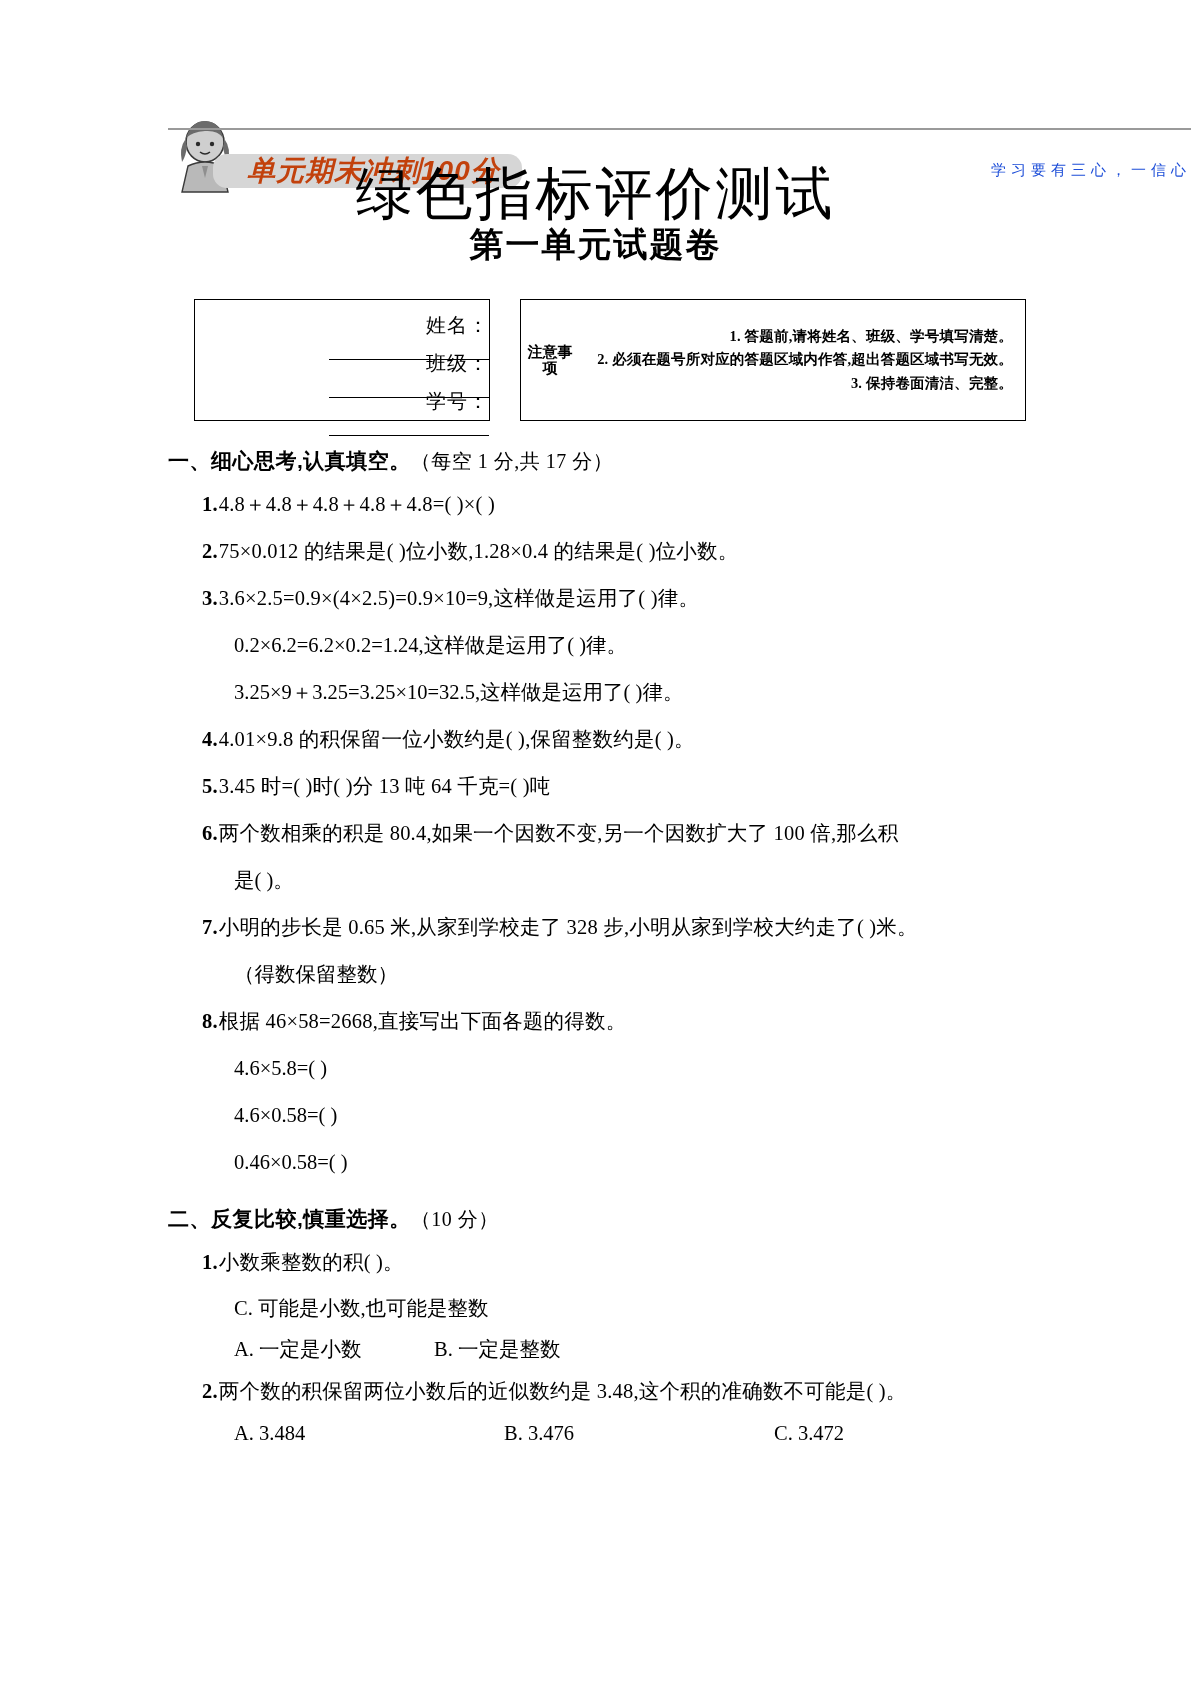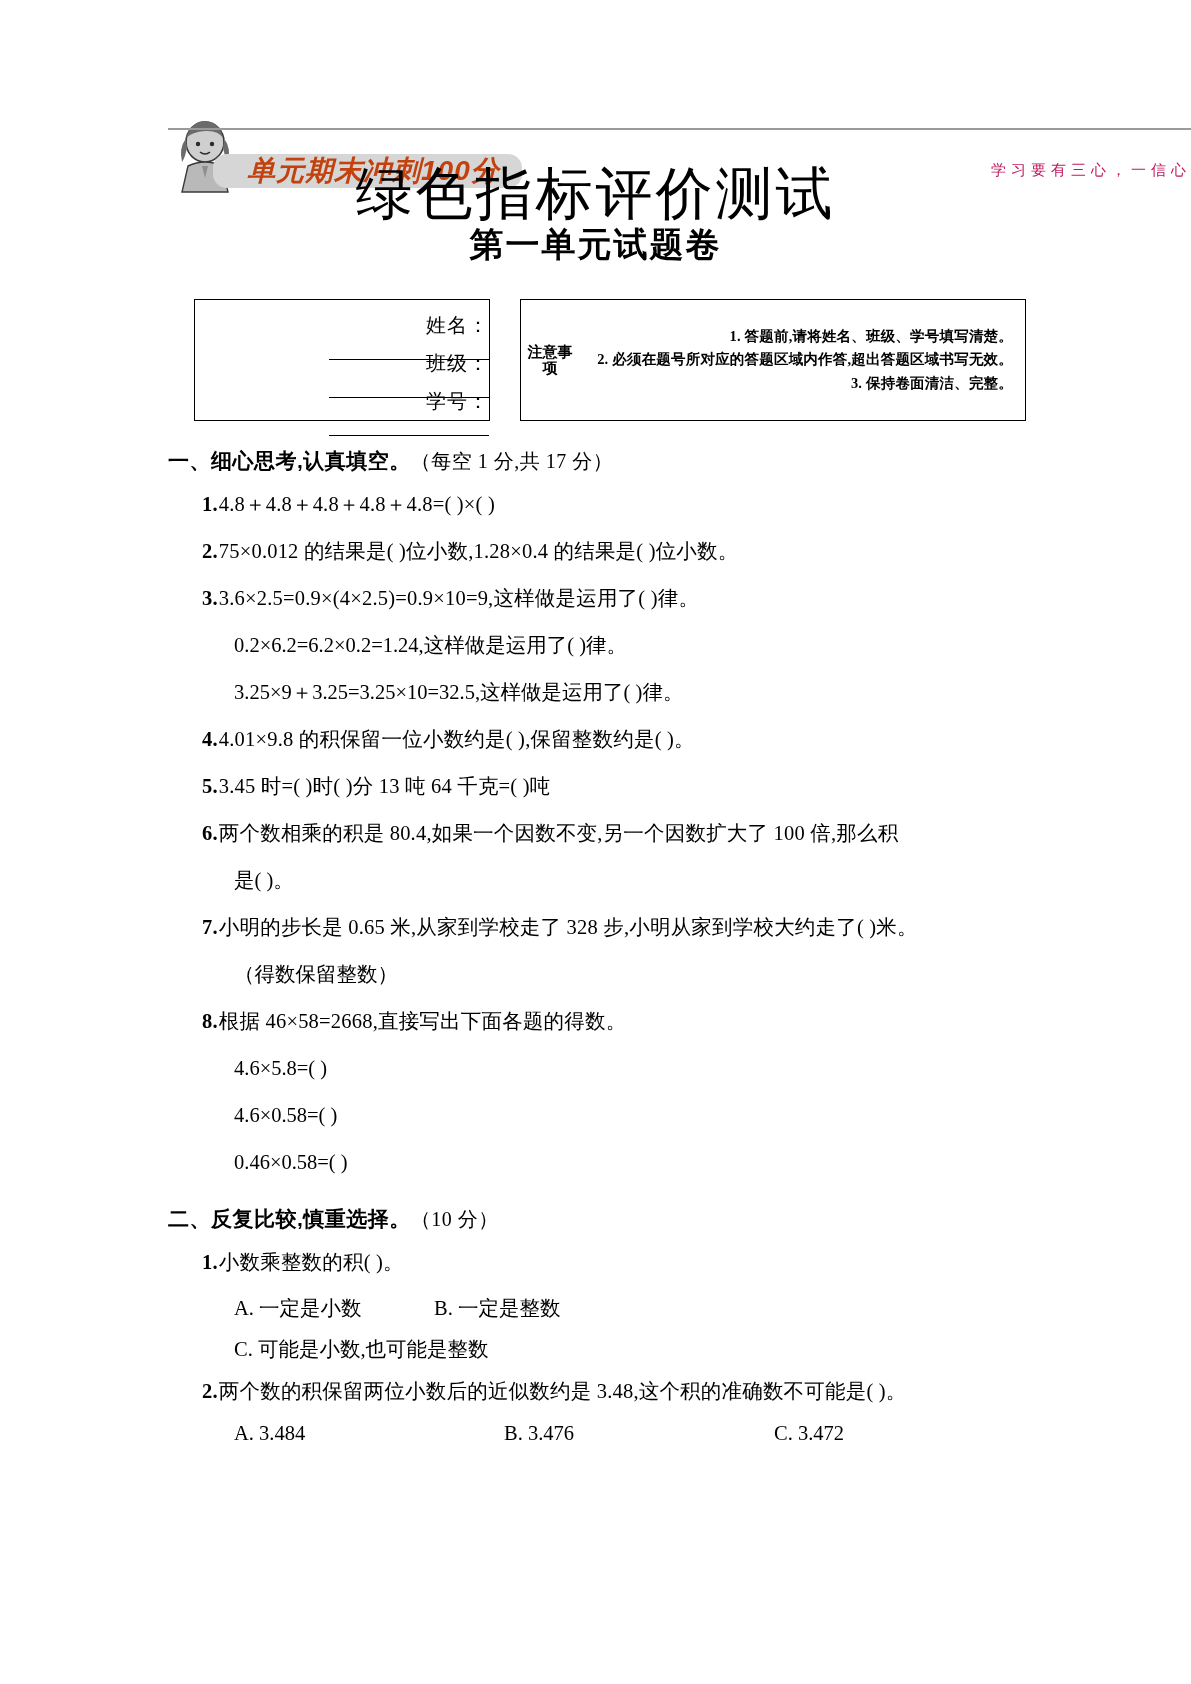--- a/index.html
+++ b/index.html
@@ -27,21 +27,21 @@
   .banner-text{
     font-family:"Liberation Sans","DejaVu Sans",sans-serif;
     font-weight:bold;font-style:italic;
     font-size:28px;letter-spacing:1px;color:#c2410c;
     white-space:nowrap;
   }
   .mascot{position:absolute;left:172px;top:60px;width:66px;height:76px;}
   .watermark{
     position:absolute;right:0px;top:103px;
     font-family:"Liberation Sans","DejaVu Sans",sans-serif;
-    font-size:15px;color:#be185d;letter-spacing:5px;white-space:nowrap;
+    font-size:15px;color:#1d4ed8;letter-spacing:5px;white-space:nowrap;
   }
 
   
   .title-main{
     position:absolute;left:0;top:156px;width:1191px;
     text-align:center;font-size:57px;font-weight:normal;
     letter-spacing:3px;
     font-family:"Liberation Serif","DejaVu Serif",serif;
   }
   .title-sub{
@@ -208,25 +208,25 @@
     <div class="q-sub">0.46×0.58=(            )</div>
 
     <div class="sec-head sec2">
       <span>二、反复比较,慎重选择。</span><span class="score">（10 分）</span>
     </div>
 
     <div class="q">
       <span class="no">1.</span><span>小数乘整数的积(        )。</span>
     </div>
     <div class="opt-row">
+      <span class="opt">C. 可能是小数,也可能是整数</span>
+    </div>
+    <div class="opt-row">
       <span class="opt w1">A. 一定是小数</span>
       <span class="opt">B. 一定是整数</span>
-    </div>
-    <div class="opt-row">
-      <span class="opt">C. 可能是小数,也可能是整数</span>
     </div>
 
     <div class="q">
       <span class="no">2.</span><span>两个数的积保留两位小数后的近似数约是 3.48,这个积的准确数不可能是(        )。</span>
     </div>
     <div class="opt-row">
       <span class="opt w2">A. 3.484</span>
       <span class="opt w2">B. 3.476</span>
       <span class="opt">C. 3.472</span>
     </div>

